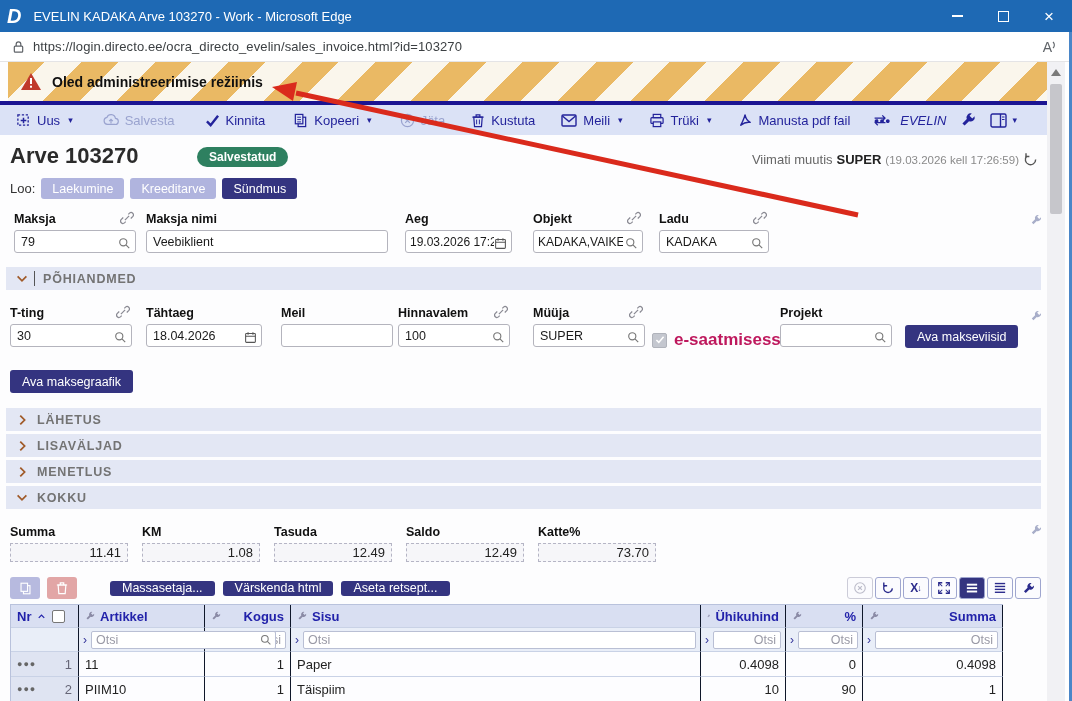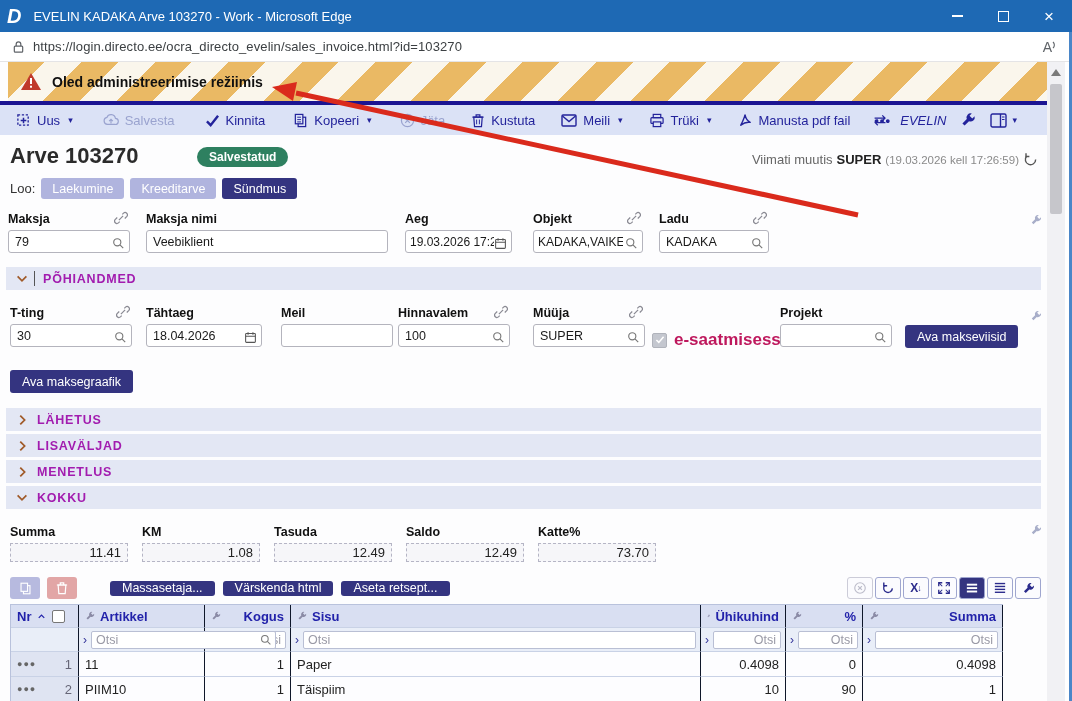--- a/index.html
+++ b/index.html
@@ -52,21 +52,21 @@
   
   .fld { position:absolute; }
   .fld .lab { font-size:12.5px; font-weight:bold; color:#111; display:block; margin-bottom:4px; }
   .fld .chain { position:absolute; right:2px; top:-1px; }
   .inp-wrap { position:relative; }
   .inp { width:100%; height:23px; border:1px solid #b4b4bd; border-radius:3px; background:#fff; font-size:12.5px; color:#1a1a1a; padding:0 19px 0 6px; font-family:inherit; }
   .inp.noicon { padding-right:6px; }
   .in-icon { position:absolute; right:5px; top:4px; pointer-events:none; }
   .mini-wrench { position:absolute; }
 
-  .secbar { position:absolute; left:6px; width:1035px; height:23px; background:#e3e7f4; display:flex; align-items:center; padding-left:9px; gap:8px; font-size:12.5px; font-weight:bold; color:#a21caf; letter-spacing:0.8px; }
+  .secbar { position:absolute; left:6px; width:1035px; height:23px; background:#e3e7f4; display:flex; align-items:center; padding-left:9px; gap:8px; font-size:12.5px; font-weight:bold; color:#737373; letter-spacing:0.8px; }
   .secbar .vd { width:1px; height:15px; background:#555; margin-left:-3px; }
 
   .chk-row { position:absolute; left:652px; top:330px; display:flex; align-items:center; gap:7px; }
   .chk { width:15px; height:15px; background:#c4c7cf; border:1px solid #b0b3bb; border-radius:2px; display:flex; align-items:center; justify-content:center; }
   .chk-lab { font-size:17px; font-weight:bold; color:#be185d; }
 
   .navy-btn { background:#343480; color:#fff; border:none; border-radius:3px; font-size:12.5px; height:23px; padding:0 12px; font-family:inherit; display:inline-flex; align-items:center; cursor:pointer; }
 
   
   .total { position:absolute; top:525px; width:118px; }
@@ -262,21 +262,21 @@
       </svg>
   </div>
 
   <div class="loo-row">
     <span>Loo:</span>
     <span class="loo-btn off">Laekumine</span>
     <span class="loo-btn off">Kreeditarve</span>
     <span class="loo-btn on">Sündmus</span>
   </div>
 
-  <div class="fld" style="left:8px; top:212px; width:122px">
+  <div class="fld" style="left:14px; top:212px; width:122px">
     <span class="lab">Maksja</span>
     <span class="chain"><svg width="14" height="14" viewBox="0 0 16 16">
           <path d="M9.5 3.8l1.4-1.4a2.7 2.7 0 013.8 3.8L12.3 8.6M6.5 12.2l-1.4 1.4a2.7 2.7 0 01-3.8-3.8l2.4-2.4M5.6 10.4l4.8-4.8" fill="none" stroke="#8a8a93" stroke-width="1.4"></path>
         </svg></span>
     <span class="inp-wrap"><input class="inp" value="79" style="">
       <span class="in-icon"><svg width="13" height="13" viewBox="0 0 16 16">
             <circle cx="6.5" cy="6.5" r="4.4" fill="none" stroke="#777" stroke-width="1.4"></circle>
             <path d="M9.8 9.8l4 4" stroke="#777" stroke-width="1.4"></path>
           </svg></span></span>
   </div>

